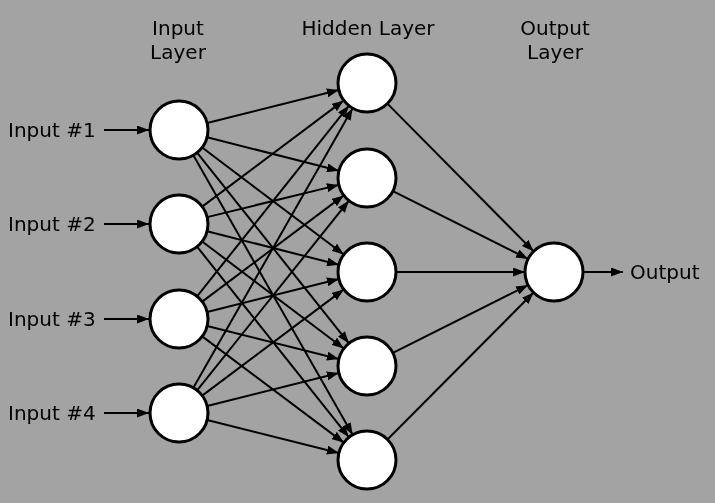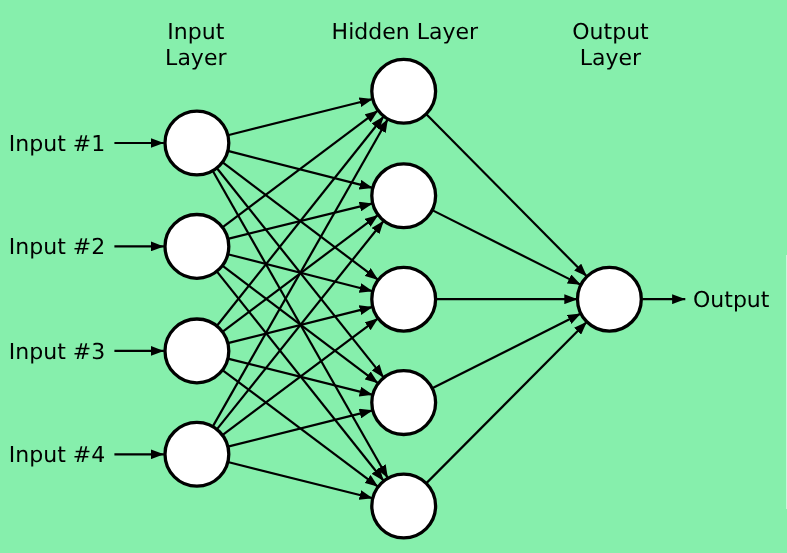--- a/index.html
+++ b/index.html
@@ -1,20 +1,20 @@
 <!DOCTYPE html>
 <html><head>
 <meta charset="utf-8">
 <style>
   html, body { margin: 0; padding: 0; background: #ffffff; }
   .stage {
     position: relative;
     width: 715px;
     height: 503px;
-    background: #86efac;
+    background: #a3a3a3;
     overflow: hidden;
   }
   svg { display: block; }
   .dia-text {
     font-family: "DejaVu Sans", "Liberation Sans", sans-serif;
     font-size: 20px;
     fill: #000000;
   }
 </style>
 </head>

